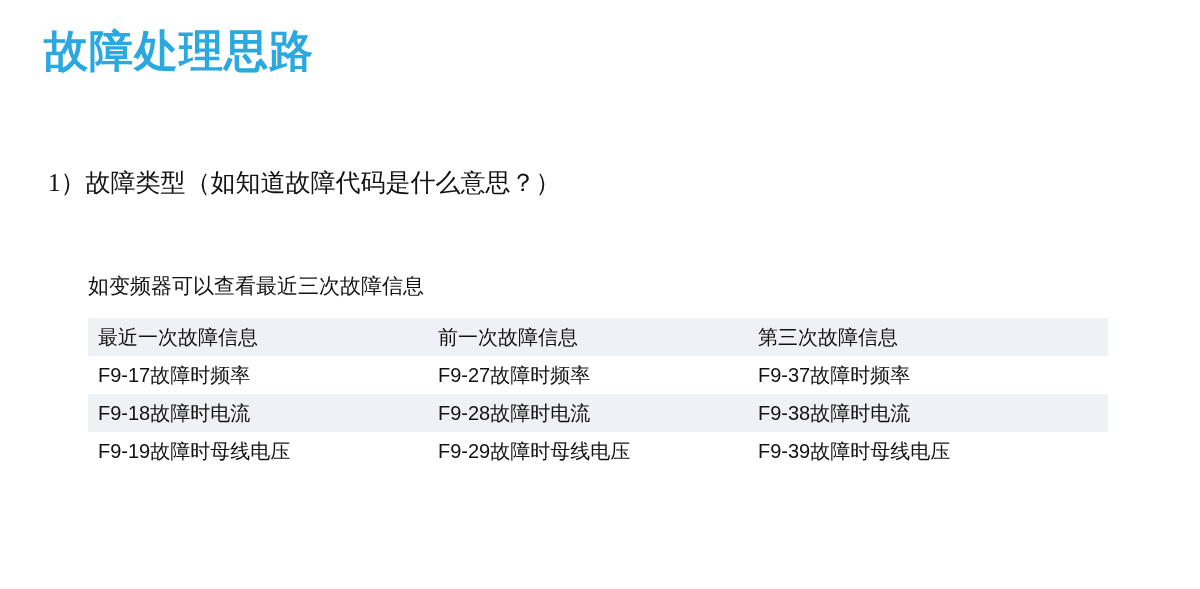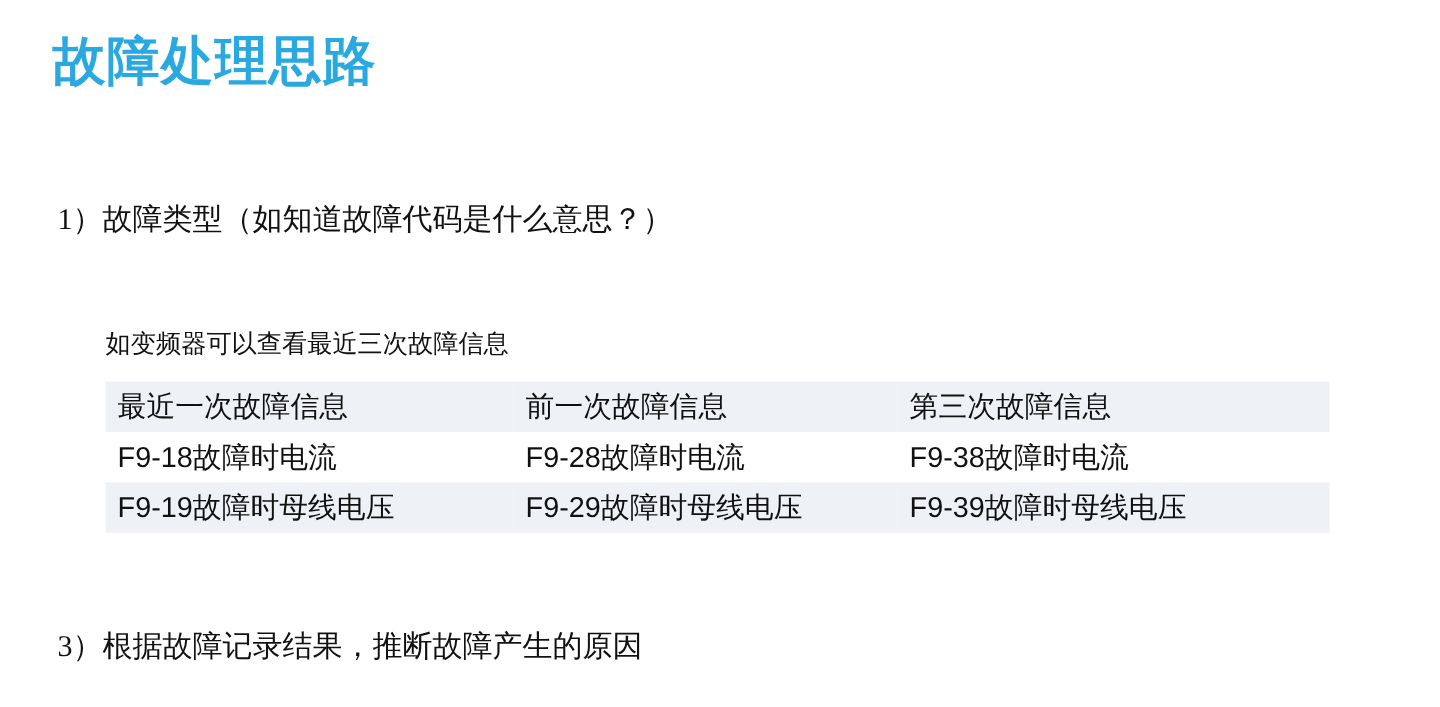--- a/index.html
+++ b/index.html
@@ -53,21 +53,21 @@
     white-space: nowrap;
   }
 
   .fault-table {
     position: absolute;
     left: 88px;
     top: 318px;
     width: 1020px;
     border-collapse: collapse;
     table-layout: fixed;
-    font-size: 24px;
+    font-size: 20px;
     font-family: "Liberation Sans", "DejaVu Sans", sans-serif;
   }
   .fault-table td {
     padding: 5px 8px 5px 10px;
     vertical-align: middle;
     color: #111111;
     white-space: nowrap;
     height: 28px;
   }
   .fault-table tr:nth-child(odd) { background: #eef1f6; }
@@ -94,27 +94,31 @@
         <col class="c2">
         <col class="c3">
     </colgroup>
     <tbody>
       <tr>
         <td>最近一次故障信息</td>
         <td>前一次故障信息</td>
         <td>第三次故障信息</td>
       </tr>
       <tr>
+        <td>F9-17故障时频率</td>
+        <td>F9-27故障时频率</td>
+        <td>F9-37故障时频率</td>
+      </tr>
+      <tr>
         <td>F9-18故障时电流</td>
         <td>F9-28故障时电流</td>
         <td>F9-38故障时电流</td>
       </tr>
       <tr>
         <td>F9-19故障时母线电压</td>
         <td>F9-29故障时母线电压</td>
         <td>F9-39故障时母线电压</td>
       </tr>
     </tbody>
   </table>
 
-  <div class="body-line line-3">3）根据故障记录结果，推断故障产生的原因</div>
 
 </div>
 
 </body></html>

